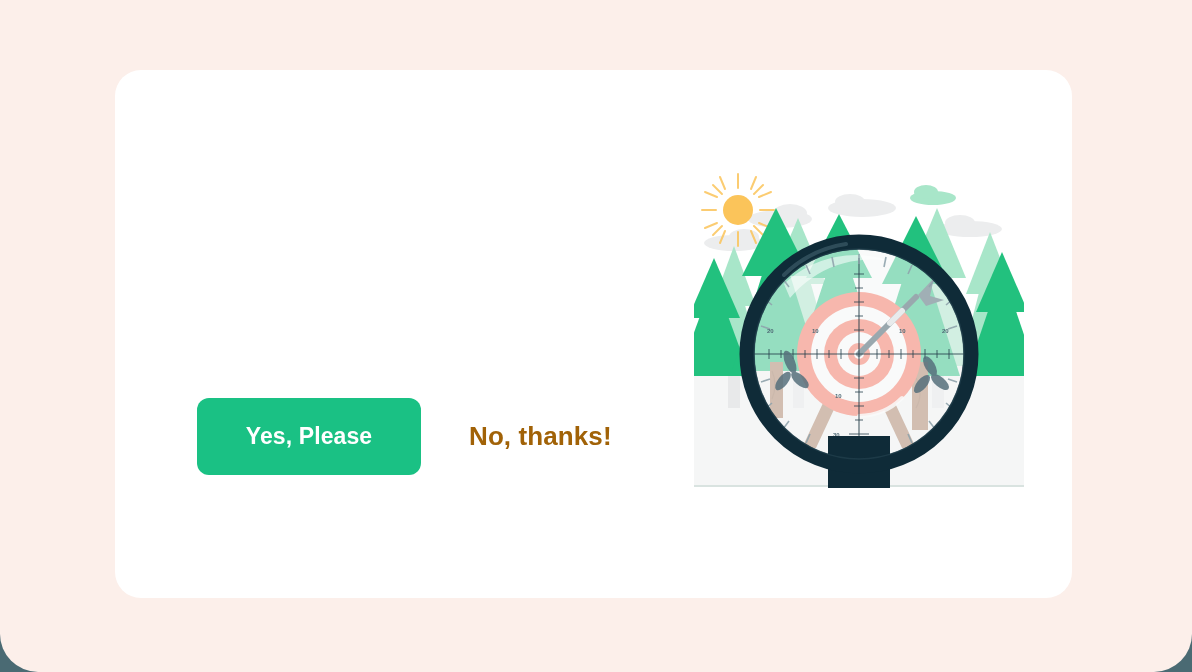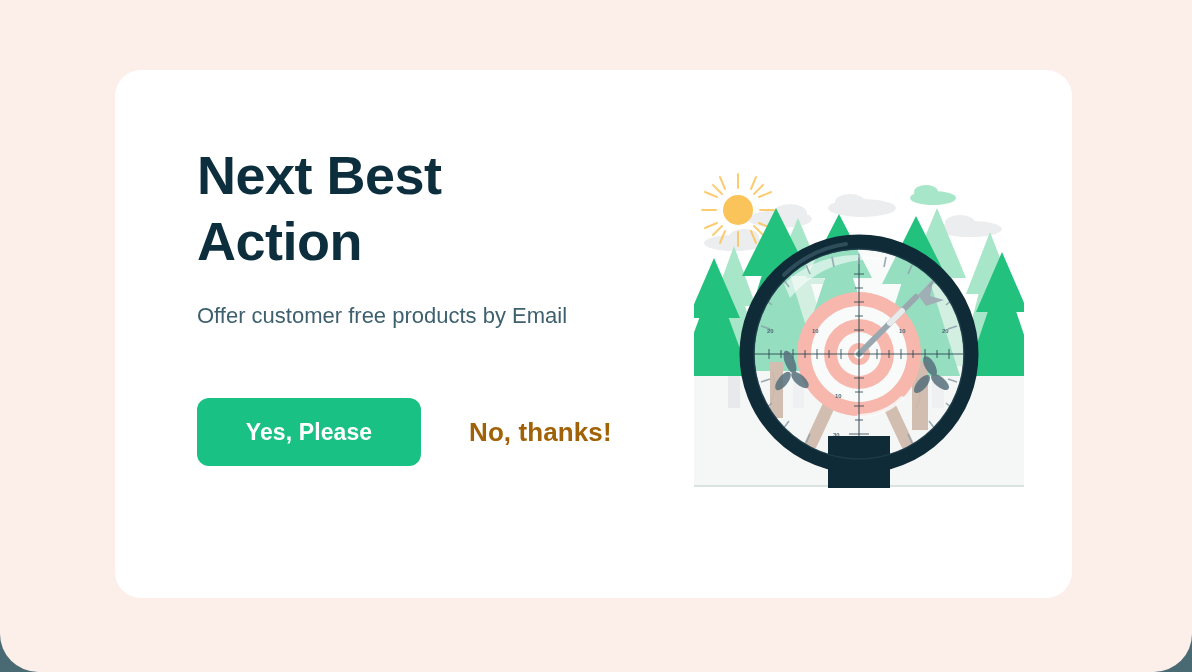--- a/index.html
+++ b/index.html
@@ -71,21 +71,21 @@
   }
   .btn-primary {
     appearance: none;
     border: 0;
     background: #1AC184;
     color: #FFFFFF;
     font-family: "Liberation Sans", sans-serif;
     font-size: 23px;
     font-weight: bold;
     padding: 0 20px;
-    height: 68px;
+    height: 77px;
     min-width: 224px;
     border-radius: 12px;
     cursor: pointer;
     letter-spacing: 0.1px;
   }
   .btn-text {
     appearance: none;
     border: 0;
     background: none;
     color: #a16207;
@@ -107,25 +107,20 @@
   }
   .illustration svg { display: block; width: 100%; height: 100%; }
 </style>
 </head>
 <body>
 
 <div id="page-surface">
 
   <div id="offer-card">
 
-    <div class="copy-col">
-      <h1 class="headline">Next Best
-Action</h1>
-      <p class="subhead">Offer customer free products by Email</p>
-    </div>
 
     <div class="actions">
       <button class="btn-primary">Yes, Please</button>
       <button class="btn-text">No, thanks!</button>
     </div>
 
     <div class="illustration">
       <svg viewBox="0 0 330 345" xmlns="http://www.w3.org/2000/svg">
         <defs>
           <clipPath id="lensClip">

